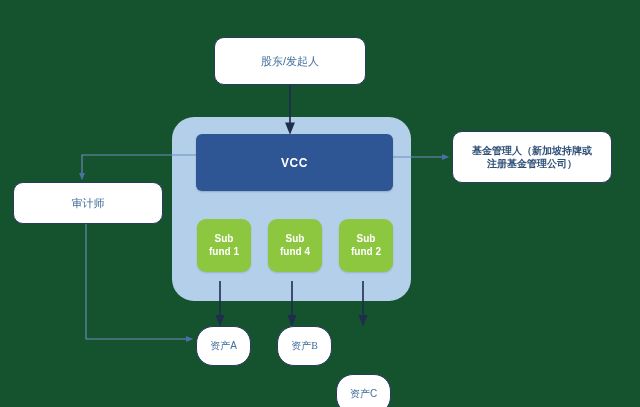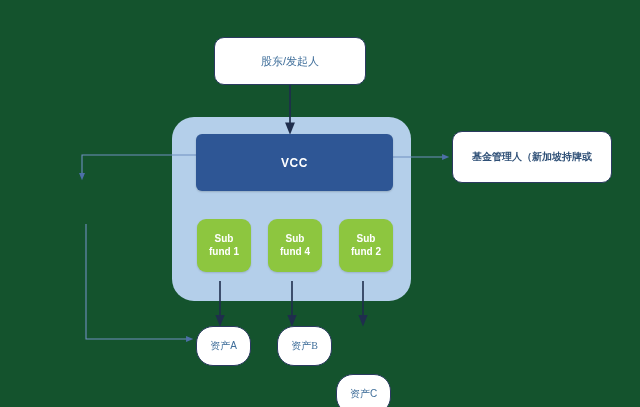--- a/index.html
+++ b/index.html
@@ -165,24 +165,28 @@
     </g>
     <g>
       <path d="M363,281 L363,321" stroke="#1F2E4D" stroke-width="1.6" fill="none" marker-end="url(#arrow-dark)"></path>
     </g>
   </svg>
 
   <div class="node box-white" id="shareholder-box">
     <span>股东/发起人</span>
   </div>
 
+  <div class="node box-white" id="auditor-box">
+    <span>审计师</span>
+  </div>
 
   <div class="node box-white bold" id="fund-manager-box">
     <span>
       <span class="stack">基金管理人（新加坡持牌或</span>
+      <span class="stack">注册基金管理公司）</span>
     </span>
   </div>
 
   <div class="node" id="vcc-box">
     <span>VCC</span>
   </div>
 
   <div class="node subfund" id="subfund-1">
     <span>
       <span class="stack">Sub</span>

